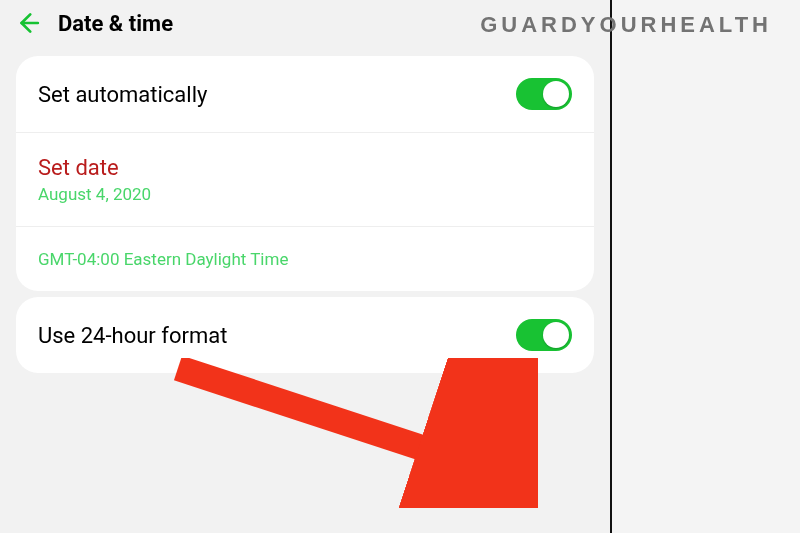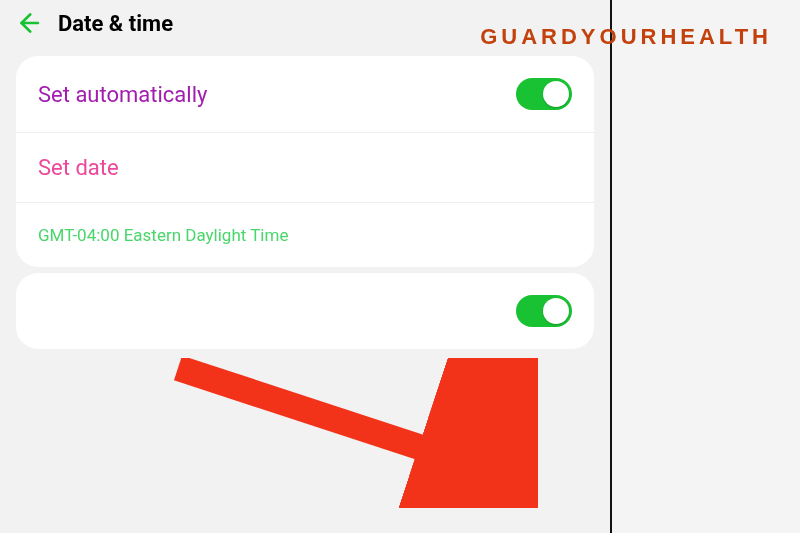--- a/index.html
+++ b/index.html
@@ -46,23 +46,23 @@
     align-items: center;
     justify-content: space-between;
     padding: 22px 22px;
   }
   .row + .row {
     border-top: 1px solid #eee;
   }
   .row-text { display: flex; flex-direction: column; gap: 4px; }
   .row-label {
     font-size: 22px;
-    color: #a21caf;
+    color: #000000;
   }
-  .row-label.dim { color: #ec4899; }
+  .row-label.dim { color: #b91c1c; }
   .row-sub {
     font-size: 17px;
     color: #49d66a;
   }
   .row-sub.dark { color: #333; }
   .toggle {
     width: 56px;
     height: 32px;
     border-radius: 16px;
     background: #18c233;
@@ -74,27 +74,27 @@
     height: 26px;
     border-radius: 50%;
     background: #fff;
     position: absolute;
     top: 3px;
     right: 3px;
     box-shadow: 0 1px 2px rgba(0,0,0,.2);
   }
   .watermark {
     position: absolute;
-    top: 24px;
+    top: 12px;
     right: 28px;
     font-family: "Arial Black", Arial, sans-serif;
     font-weight: 900;
     font-size: 22px;
     letter-spacing: 4px;
-    color: #c2410c;
+    color: #737373;
   }
   .arrow-overlay {
     position: absolute;
     left: 168px;
     top: 358px;
     pointer-events: none;
   }
 </style>
 </head>
 <body>
@@ -116,35 +116,37 @@
     <div class="row">
       <div class="row-text">
         <span class="row-label">Set automatically</span>
       </div>
       <div class="toggle"></div>
     </div>
 
     <div class="row">
       <div class="row-text">
         <span class="row-label dim">Set date</span>
+        <span class="row-sub">August 4, 2020</span>
       </div>
     </div>
 
 
     <div class="row">
       <div class="row-text">
         <span class="row-sub">GMT-04:00 Eastern Daylight Time</span>
       </div>
     </div>
 
   </div>
 
   <div class="card">
     <div class="row">
       <div class="row-text">
+        <span class="row-label">Use 24-hour format</span>
       </div>
       <div class="toggle"></div>
     </div>
   </div>
 
 </div>
 
 <div class="watermark">GUARDYOURHEALTH</div>
 
 <svg class="arrow-overlay" width="370" height="150">

